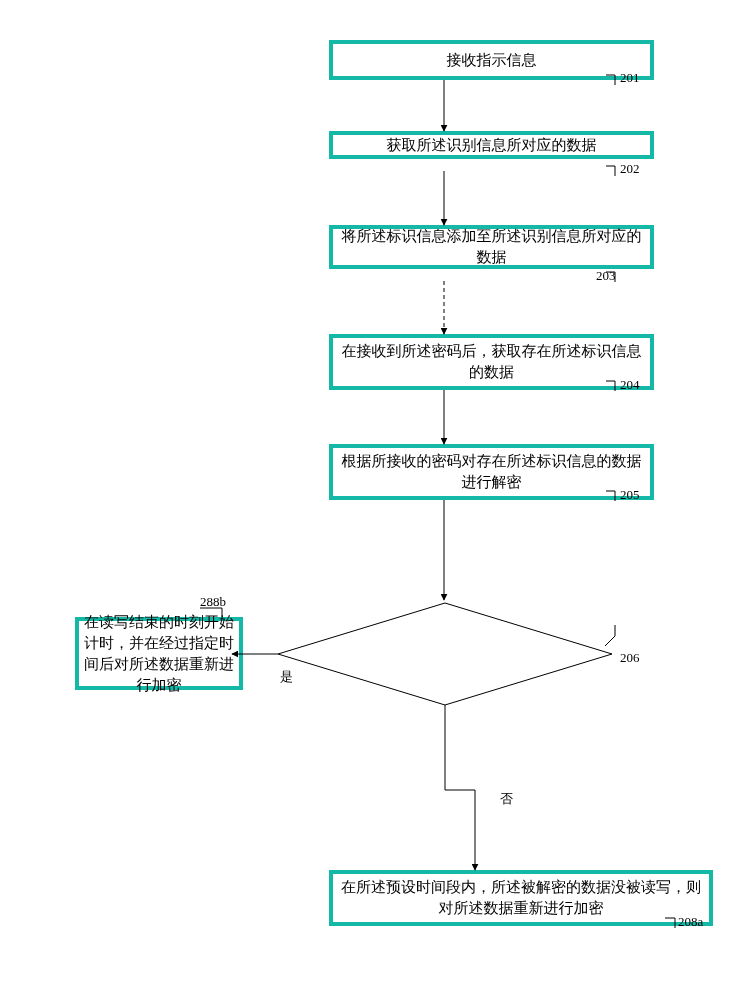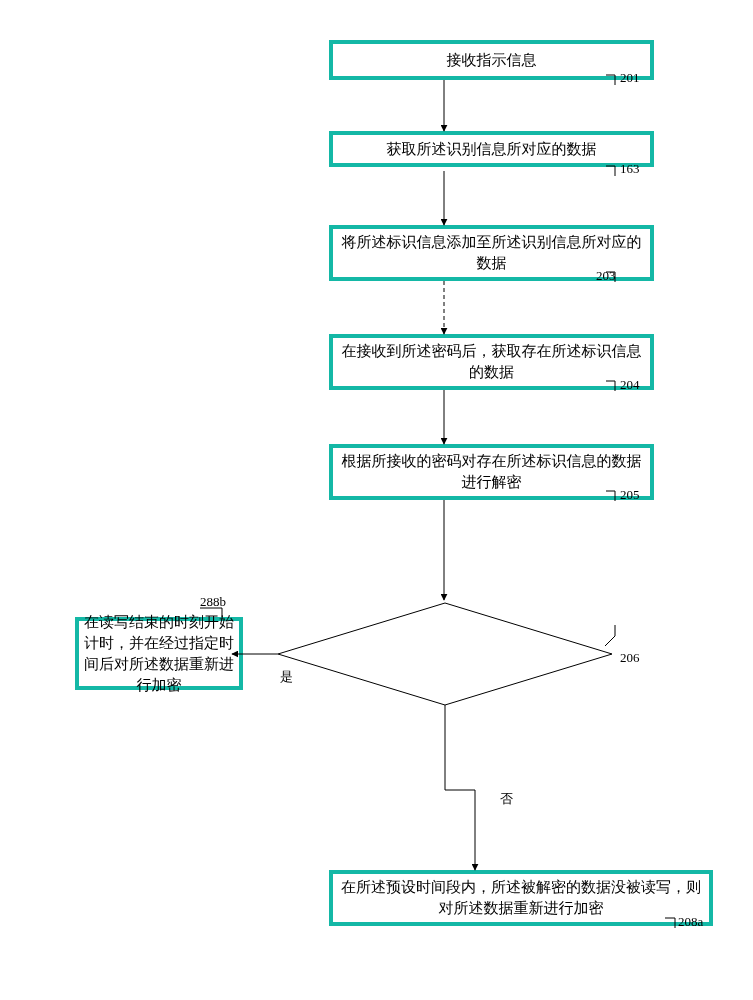--- a/index.html
+++ b/index.html
@@ -54,26 +54,26 @@
 </head>
 <body>
 
 <div class="canvas">
 
   <div class="box" style="left:281px; top:40px; width:325px; height:40px;">
     <span>接收指示信息</span>
   </div>
   <div class="label" style="left:620px; top:70px;">201</div>
 
-  <div class="box" style="left:281px; top:131px; width:325px; height:36px;">
+  <div class="box" style="left:281px; top:131px; width:325px; height:28px;">
     <span>获取所述识别信息所对应的数据</span>
   </div>
-  <div class="label" style="left:620px; top:161px;">163</div>
+  <div class="label" style="left:620px; top:161px;">202</div>
 
-  <div class="box" style="left:281px; top:225px; width:325px; height:56px;">
+  <div class="box" style="left:281px; top:225px; width:325px; height:44px;">
     <span>将所述标识信息添加至所述识别信息所对应的数据</span>
   </div>
   <div class="label" style="left:596px; top:268px;">203</div>
 
   <div class="box" style="left:281px; top:334px; width:325px; height:56px;">
     <span>在接收到所述密码后，获取存在所述标识信息的数据</span>
   </div>
   <div class="label" style="left:620px; top:377px;">204</div>
 
   <div class="box" style="left:281px; top:444px; width:325px; height:56px;">

